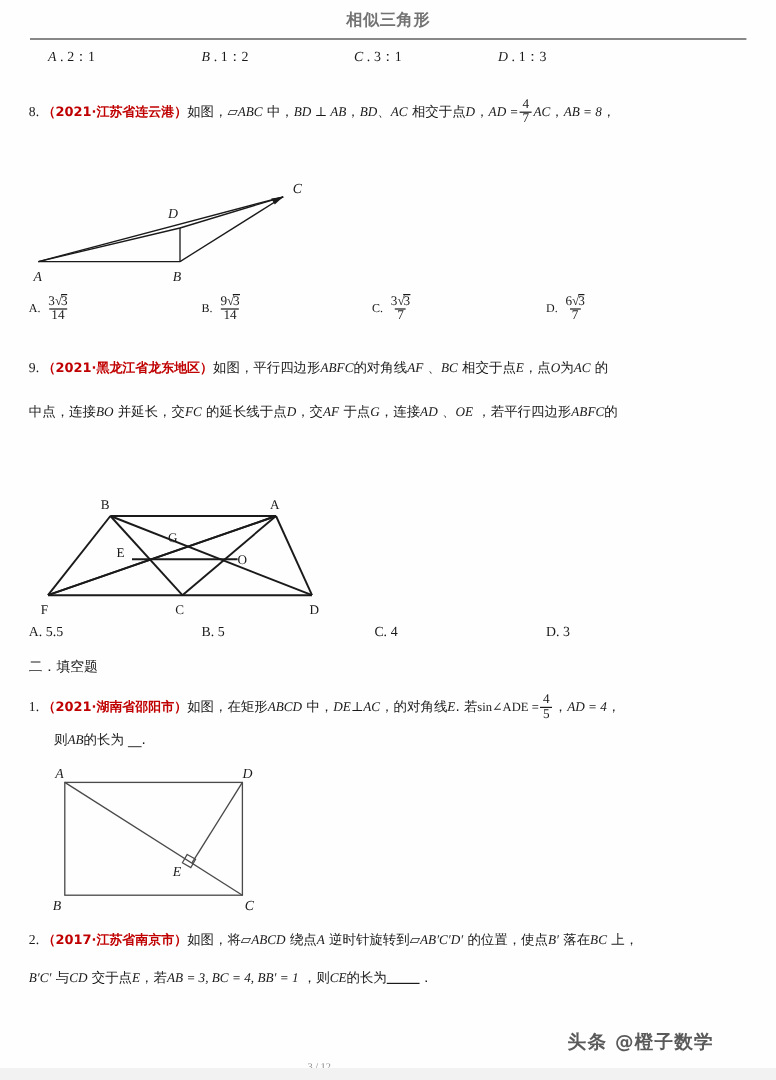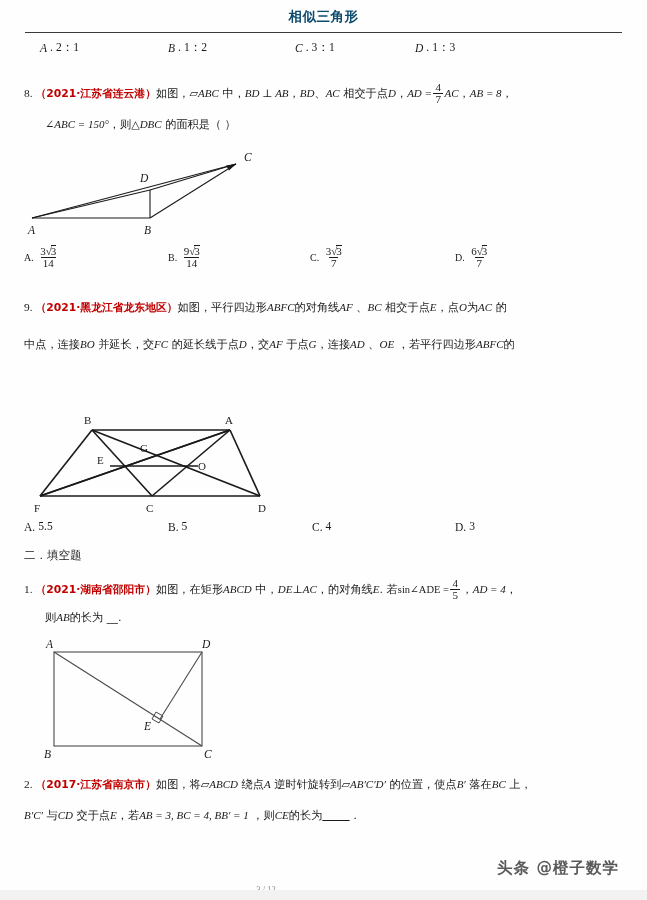--- a/index.html
+++ b/index.html
@@ -24,21 +24,21 @@
   .doc-title {
     position: absolute;
     top: 8px;
     left: 0;
     width: 647px;
     text-align: center;
     font-family: "DejaVu Sans", sans-serif;
     font-weight: bold;
     font-size: 13.5px;
     letter-spacing: 0.5px;
-    color: #0c4a6e;
+    color: #737373;
   }
   .title-rule {
     position: absolute;
     top: 32px;
     left: 25px;
     width: 597px;
     border-top: 1.2px solid #3a3a3a;
   }
   
   .line {
@@ -182,23 +182,20 @@
   </div>
 
   <div class="line" style="left:24px; top:82px;">
     <span class="qnum">8.</span>
     <span class="src">（2021·江苏省连云港）</span><span class="cn">如图，</span><span class="cn">▱</span><span class="mi">ABC</span><span class="cn"> 中，</span><span class="mi">BD ⊥ AB</span><span class="cn">，</span><span class="mi">BD</span><span class="cn">、</span><span class="mi">AC</span><span class="cn"> 相交于点</span><span class="mi">D</span><span class="cn">，</span><span class="mi">AD =</span><span class="frac big">
         <span class="num">4</span>
         <span class="den">7</span>
       </span><span class="mi">AC</span><span class="cn">，</span><span class="mi">AB = 8</span><span class="cn">，</span>
   </div>
 
-  <div class="line" style="left:45px; top:117px;">
-    <span class="mi">∠ABC = 150°</span><span class="cn">，则</span><span class="mi">△DBC</span><span class="cn"> 的面积是（    ）</span>
-  </div>
 
   <div class="fig" style="left:22px; top:148px;">
     <svg width="290" height="92" viewBox="0 0 290 92">
       <g stroke="#1a1a1a" stroke-width="1.1" fill="none">
         <path d="M10,70 L128,70"></path>
         <path d="M10,70 L128,42"></path>
         <path d="M128,42 L214,16"></path>
         <path d="M10,70 L214,16"></path>
         <path d="M128,70 L214,16"></path>
         <path d="M128,42 L128,70"></path>
@@ -333,17 +330,17 @@
 
   <div class="line" style="left:24px; top:777px;">
     <span class="qnum">2.</span>
     <span class="src">（2017·江苏省南京市）</span><span class="cn">如图，将</span><span class="cn">▱</span><span class="mi">ABCD</span><span class="cn"> 绕点</span><span class="mi">A</span><span class="cn"> 逆时针旋转到</span><span class="cn">▱</span><span class="mi">AB′C′D′</span><span class="cn"> 的位置，使点</span><span class="mi">B′</span><span class="cn"> 落在</span><span class="mi">BC</span><span class="cn"> 上，</span>
   </div>
 
   <div class="line" style="left:24px; top:808px;">
     <span class="mi">B′C′</span><span class="cn"> 与</span><span class="mi">CD</span><span class="cn"> 交于点</span><span class="mi">E</span><span class="cn">，若</span><span class="mi">AB = 3, BC = 4, BB′ = 1</span><span class="cn"> ，则</span><span class="mi">CE</span><span class="cn">的长为</span><span class="mn" style="text-decoration:underline; letter-spacing:1px;">&nbsp;&nbsp;&nbsp;&nbsp;&nbsp;&nbsp;&nbsp;</span><span class="cn">．</span>
   </div>
 
-  <div class="watermark" style="left:497px; top:858px;">头条 @橙子数学</div>
+  <div class="watermark" style="left:473px; top:858px;">头条 @橙子数学</div>
   <div class="footer-page" style="top:884px;">3 / 12</div>
   <div class="bottom-band"></div>
 
 </div>
 
 </body></html>

